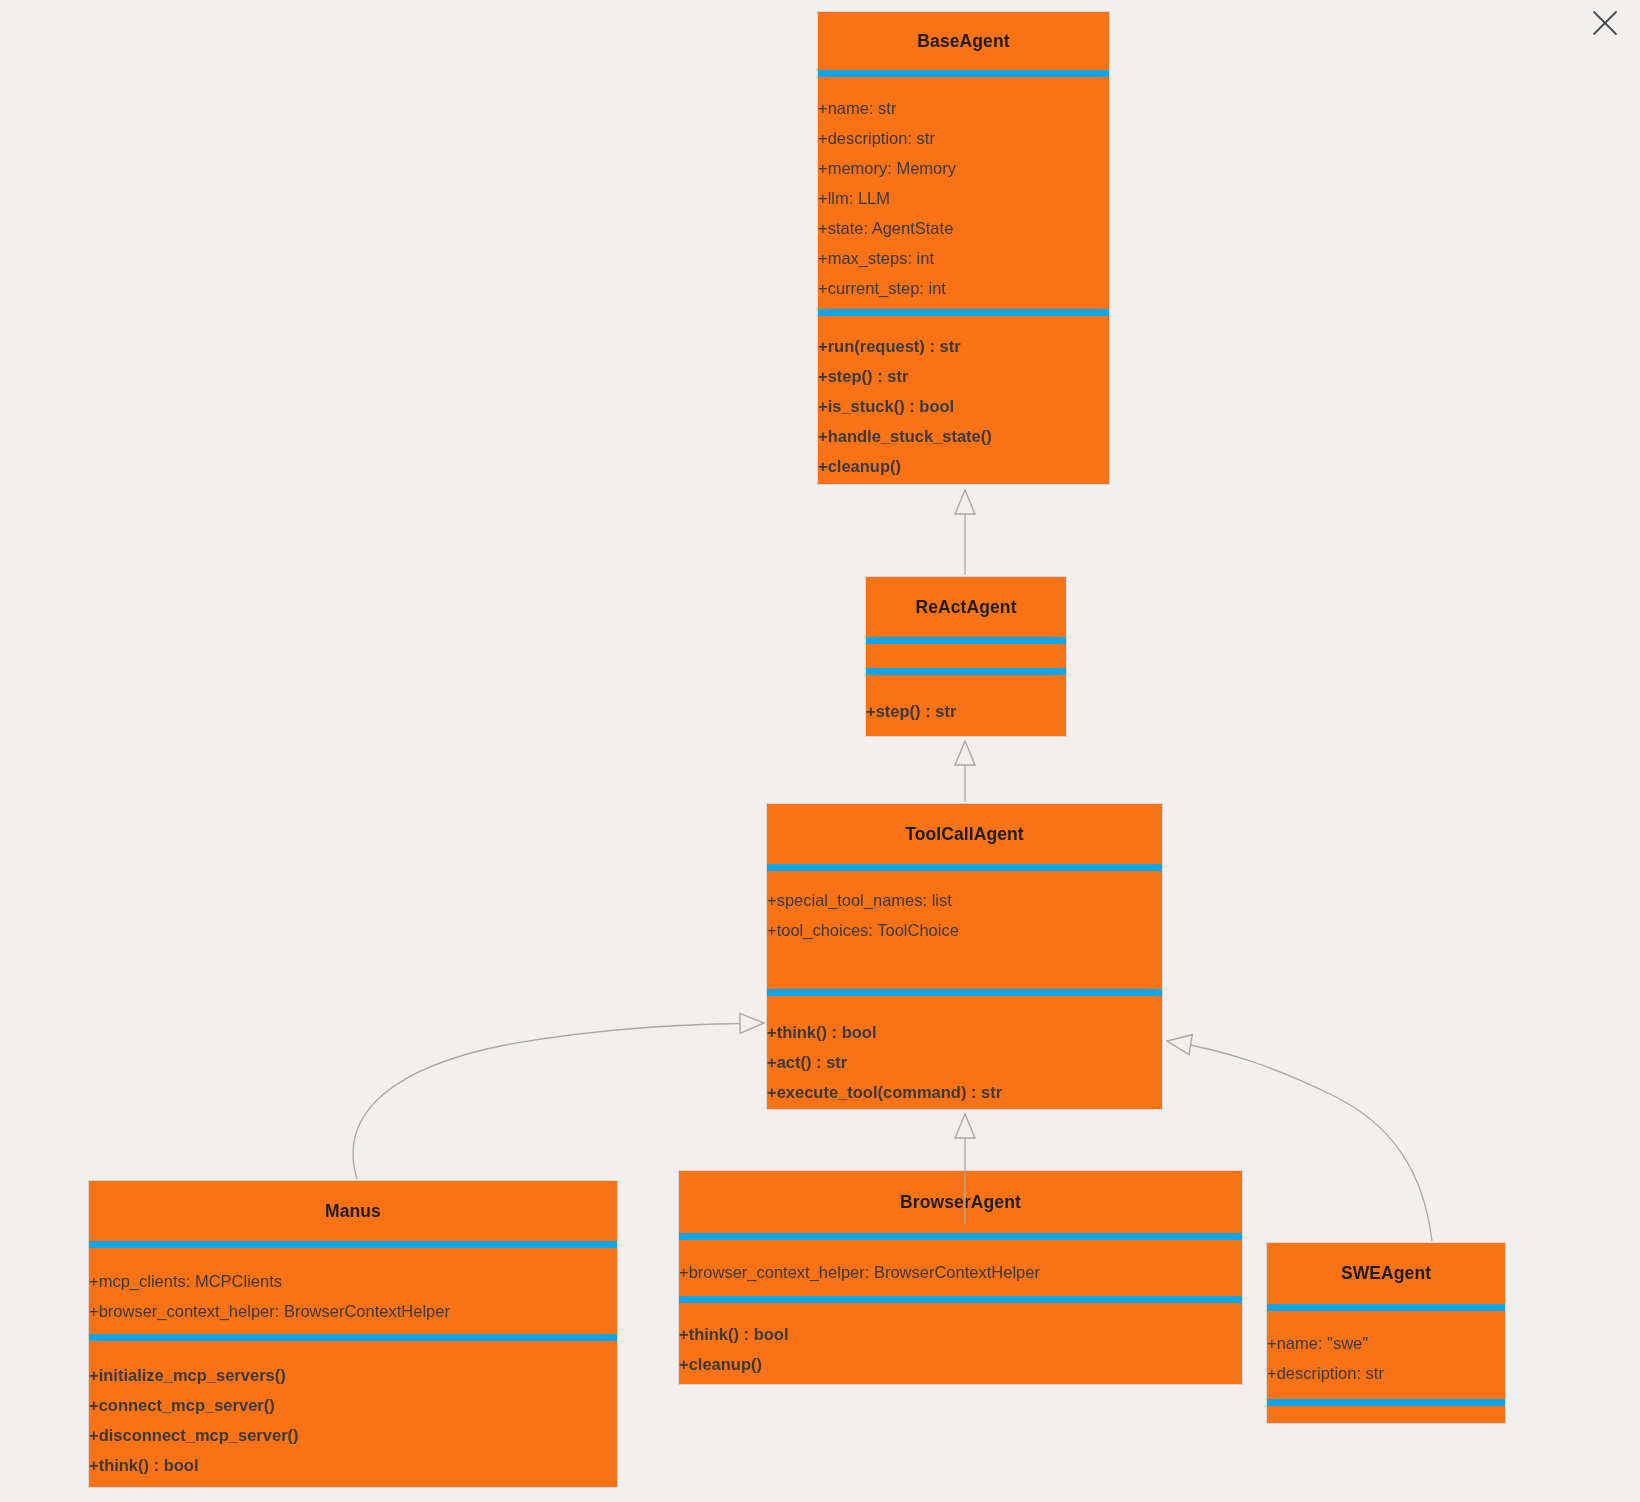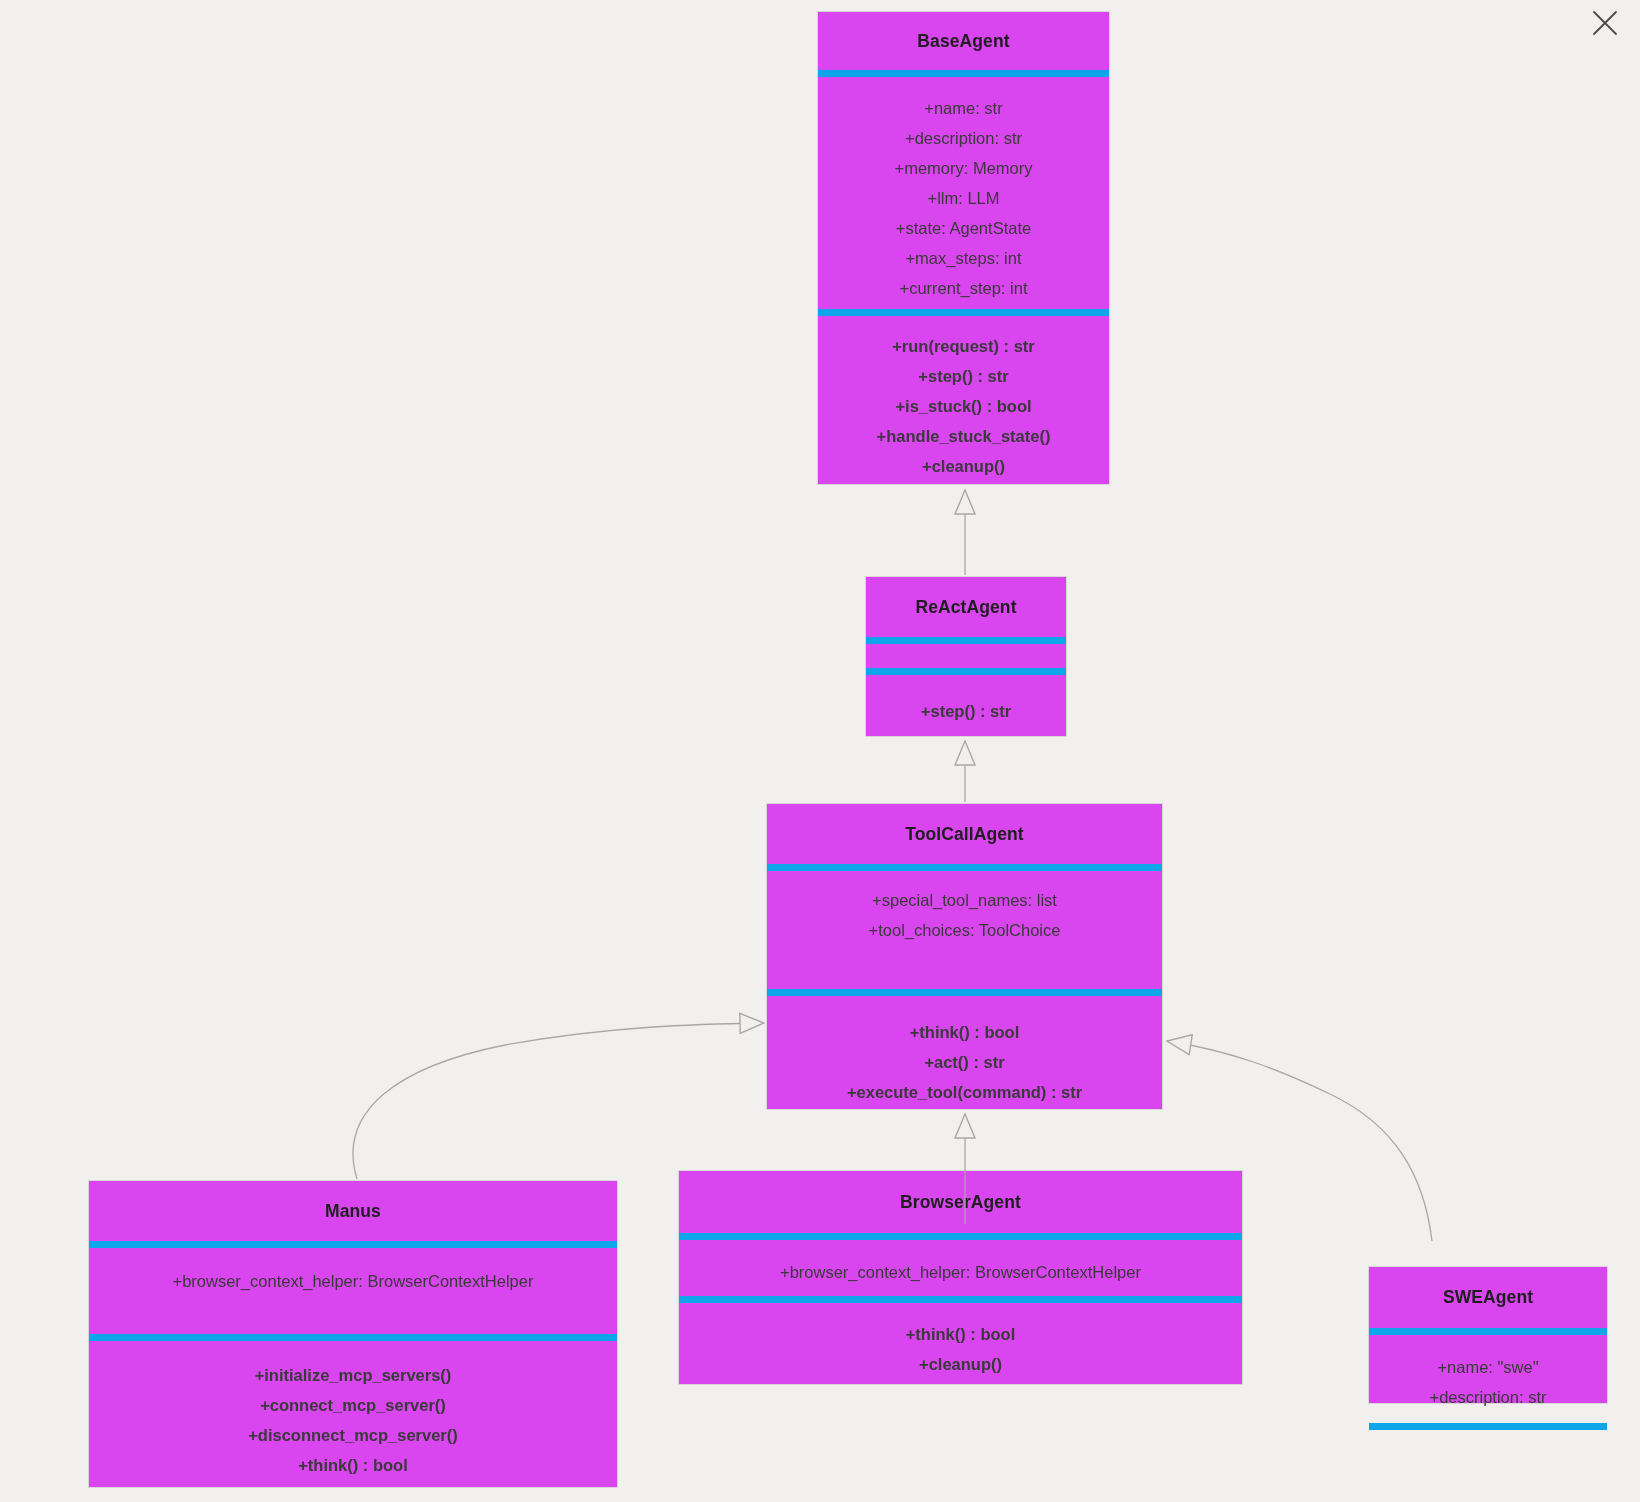--- a/index.html
+++ b/index.html
@@ -7,26 +7,25 @@
   body {
     position:relative;
     background:#f1f0ee;
     font-family:"Liberation Sans","DejaVu Sans",sans-serif;
     overflow:hidden;
   }
   .canvas { position:absolute; left:0; top:0; width:1640px; height:1502px; }
 
   .uml-class {
     position:absolute;
-    background:#d946ef;
+    background:#f97316;
     border:1px solid #d8d7d4;
     display:flex;
     flex-direction:column;
     color:#3a3a3a;
-    text-align:center;
   }
   .uml-title {
     flex:0 0 auto;
     display:flex;
     align-items:center;
     justify-content:center;
     font-weight:bold;
     font-size:17.5px;
     color:#1e1e1e;
     letter-spacing:.1px;
@@ -68,21 +67,21 @@
   #c-manus .s-attrs { height:93px; padding-top:18px; }
   #c-manus .s-methods { padding-top:19px; }
 
   
   #c-browser { left:678px; top:1170px; width:565px; height:215px; }
   #c-browser .uml-title { height:62px; }
   #c-browser .s-attrs { height:63px; padding-top:17px; }
   #c-browser .s-methods { padding-top:16px; }
 
   
-  #c-swe { left:1368px; top:1242px; width:240px; height:138px;margin-top:24px; }
+  #c-swe { left:1266px; top:1242px; width:240px; height:182px; }
   #c-swe .uml-title { height:61px; }
   #c-swe .s-attrs { height:95px; padding-top:17px; }
   #c-swe .s-methods { padding-top:0; }
 
   .edges { position:absolute; left:0; top:0; width:1640px; height:1502px; pointer-events:none; }
 
   .close-btn {
     position:absolute; left:1587px; top:5px; width:36px; height:36px;
     display:flex; align-items:center; justify-content:center;
     cursor:pointer; background:transparent; border:none;
@@ -130,20 +129,21 @@
     <div class="uml-section s-methods">
       <div class="uml-line">+think() : bool</div>
       <div class="uml-line">+act() : str</div>
       <div class="uml-line">+execute_tool(command) : str</div>
     </div>
   </div>
 
   <div class="uml-class" id="c-manus">
     <div class="uml-title">Manus</div>
     <div class="uml-section s-attrs">
+      <div class="uml-line">+mcp_clients: MCPClients</div>
       <div class="uml-line">+browser_context_helper: BrowserContextHelper</div>
     </div>
     <div class="uml-section s-methods">
       <div class="uml-line">+initialize_mcp_servers()</div>
       <div class="uml-line">+connect_mcp_server()</div>
       <div class="uml-line">+disconnect_mcp_server()</div>
       <div class="uml-line">+think() : bool</div>
     </div>
   </div>
 

